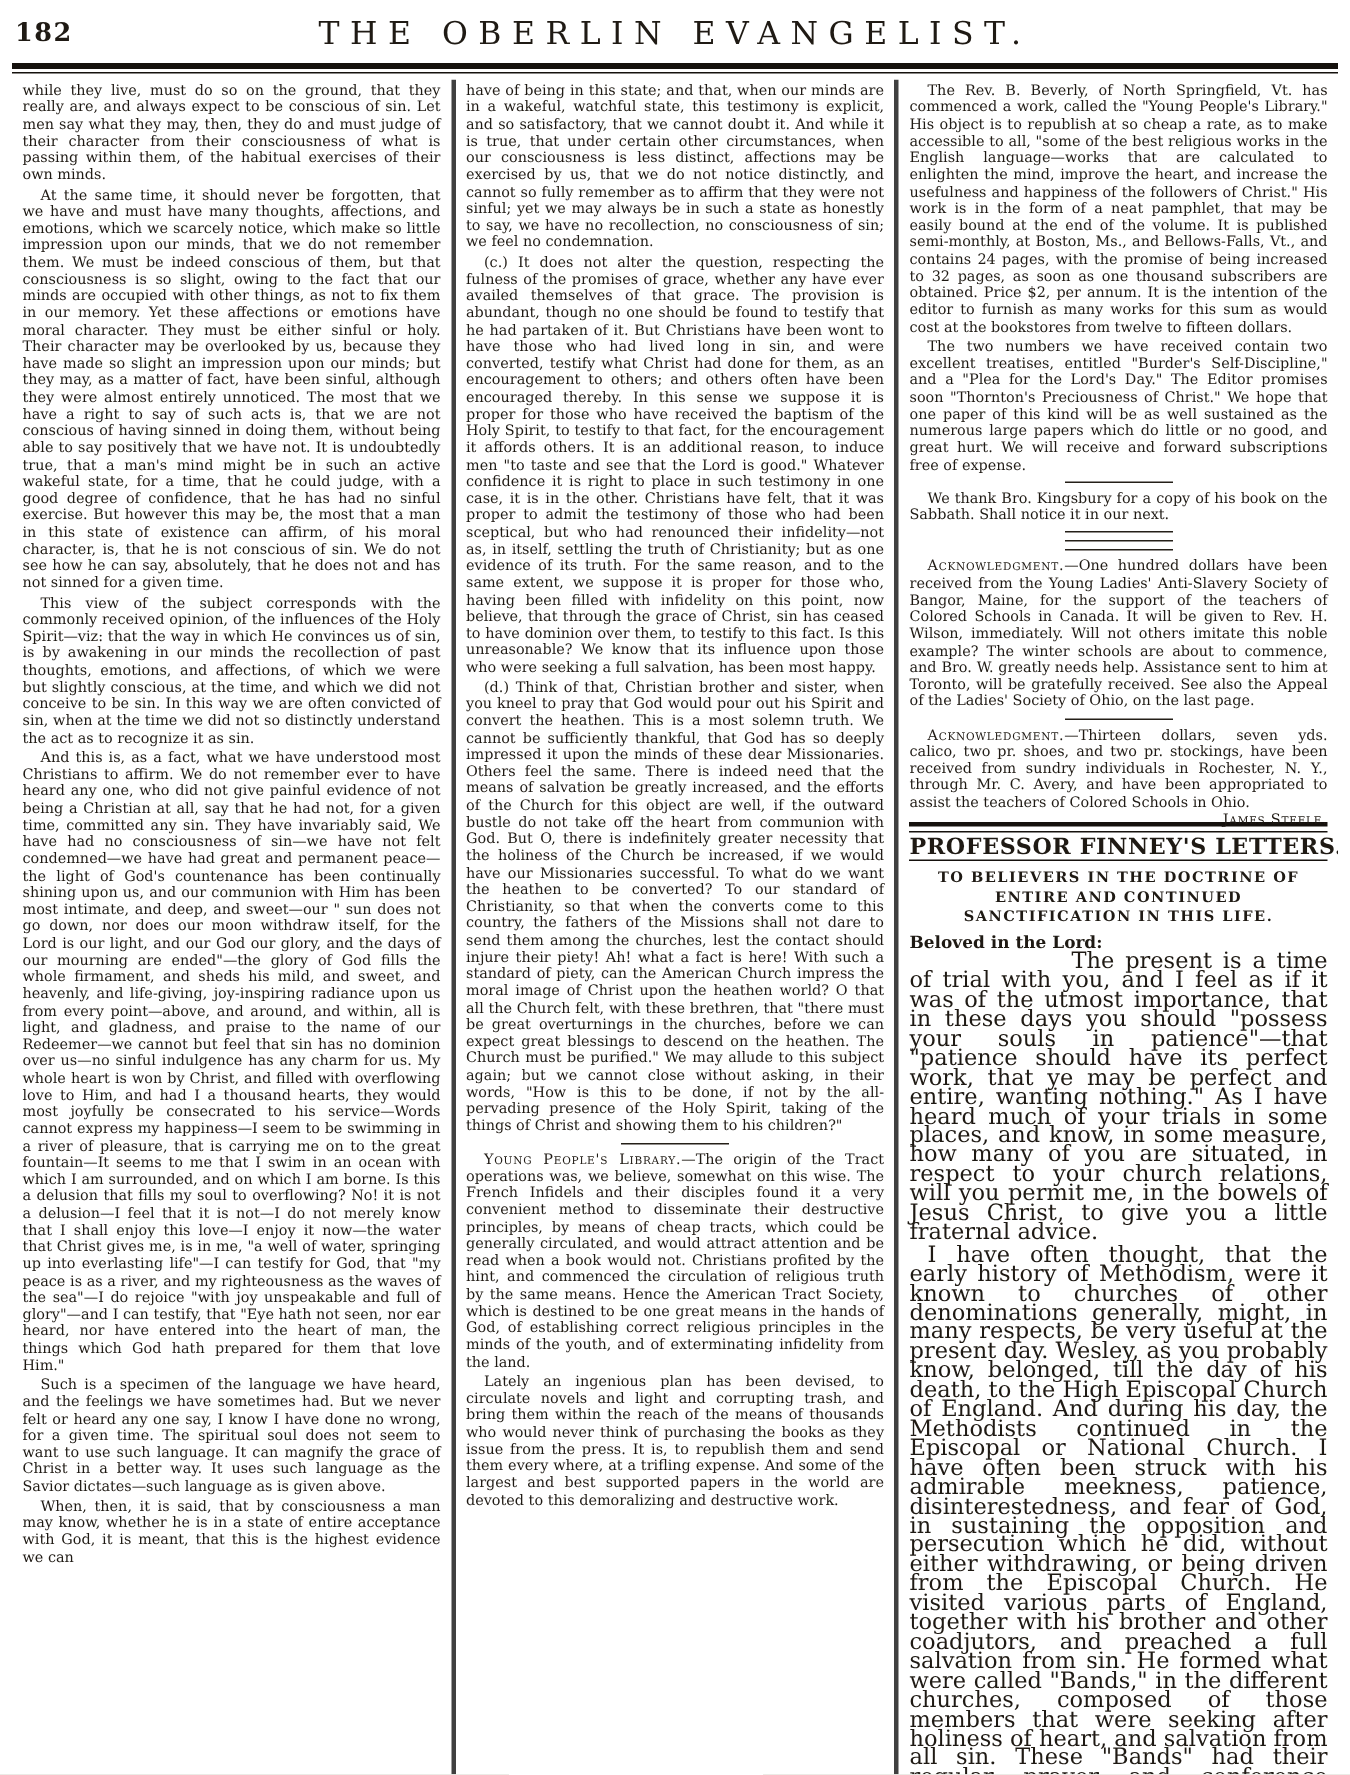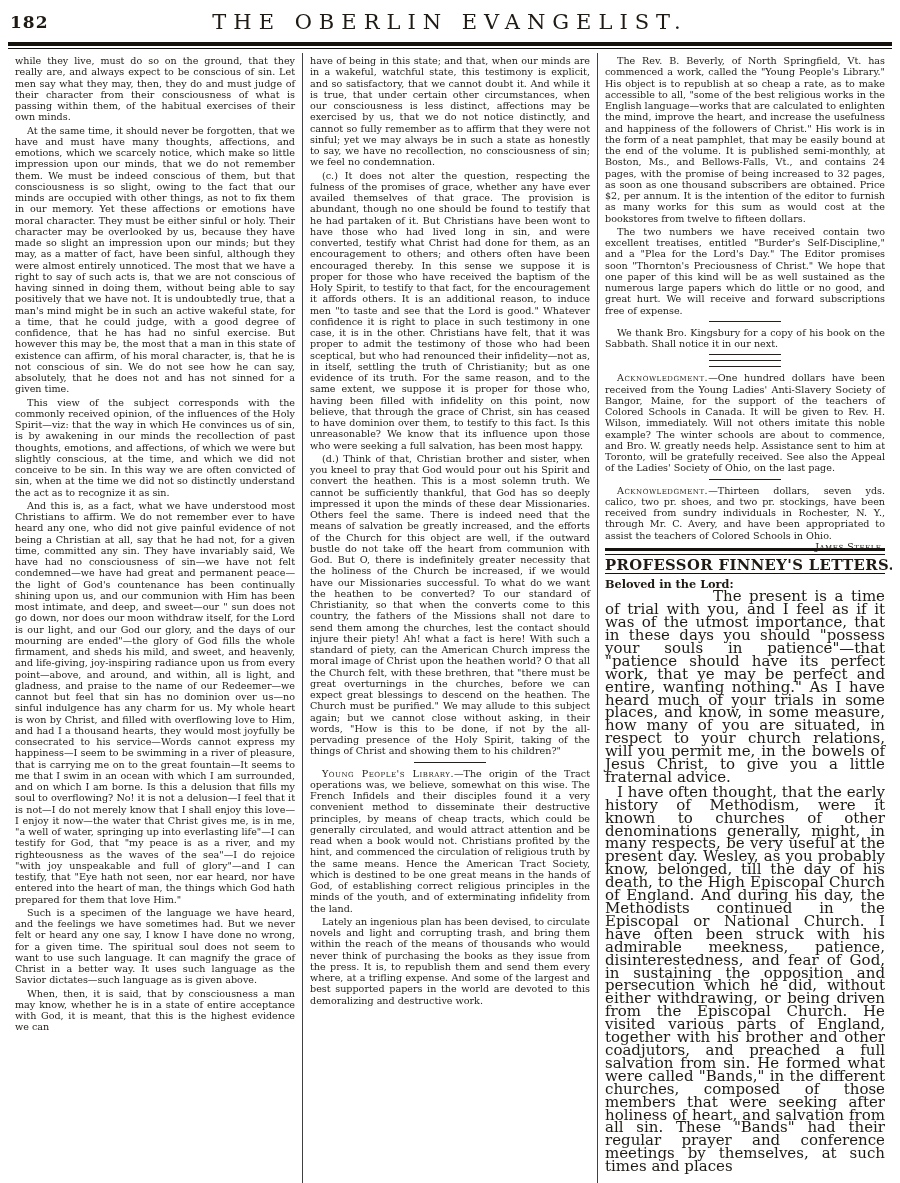--- a/index.html
+++ b/index.html
@@ -6,21 +6,21 @@
   .page{width:900px;height:1183px;box-sizing:border-box;background:#ffffff;
         color:#1f1a14;font-family:"DejaVu Serif",serif;padding:4px 8px 0;
         margin:0 auto;overflow:hidden;position:relative;}
   .header{position:relative;height:36px;}
   .page-number{position:absolute;left:2px;top:8px;font-size:17px;font-weight:bold;letter-spacing:1px;}
   .masthead{text-align:center;font-size:21px;font-weight:normal;letter-spacing:7px;padding-top:6px;white-space:nowrap;}
   .rule-a{border-top:4px solid #15110d;margin-top:2px;}
   .rule-b{border-top:1.5px solid #15110d;margin-top:2px;}
   .cols{display:flex;height:1130px;overflow:hidden;margin-top:4px;}
   .col{flex:1 1 0;padding:2px 7px 0;overflow:hidden;font-size:9.6px;line-height:11.25px;}
-  .col + .col{border-left:1px solid #404040;}
+  .col + .col{border-left:3px solid #404040;}
   .para{text-align:justify;text-indent:12px;margin:0 0 2px;}
   .no-indent{text-indent:0;}
   .letter{font-size:15px;line-height:12.9px;}
   .deep-indent{text-indent:108px;}
   .lead{font-variant:small-caps;letter-spacing:0.5px;}
   .sig{float:right;font-variant:small-caps;letter-spacing:0.5px;}
   .divider{width:72px;border-top:1.5px solid #241f18;margin:5px auto 5px;}
   .rule-heavy{border-top:3px solid #15110d;border-bottom:1.5px solid #15110d;height:3px;margin:7px 0 4px;}
   .rule{border-top:1.5px solid #15110d;margin:3px 0 5px;}
   .heading{font-size:14.8px;font-weight:bold;letter-spacing:0.4px;margin:2px 0 2px;white-space:nowrap;}
@@ -62,18 +62,19 @@
         <div class="para"><span class="txt">We thank Bro. Kingsbury for a copy of his book on the Sabbath. Shall notice it in our next.</span></div>
         <div class="divider"></div>
         <div class="divider"></div>
         <div class="divider"></div>
         <div class="para"><span class="lead">Acknowledgment.</span><span class="txt">—One hundred dollars have been received from the Young Ladies' Anti-Slavery Society of Bangor, Maine, for the support of the teachers of Colored Schools in Canada. It will be given to Rev. H. Wilson, immediately. Will not others imitate this noble example? The winter schools are about to commence, and Bro. W. greatly needs help. Assistance sent to him at Toronto, will be gratefully received. See also the Appeal of the Ladies' Society of Ohio, on the last page.</span></div>
         <div class="divider"></div>
         <div class="para"><span class="lead">Acknowledgment.</span><span class="txt">—Thirteen dollars, seven yds. calico, two pr. shoes, and two pr. stockings, have been received from sundry individuals in Rochester, N. Y., through Mr. C. Avery, and have been appropriated to assist the teachers of Colored Schools in Ohio.</span><span class="sig">James Steele.</span></div>
         <div class="rule-heavy"></div>
         <div class="heading"><span class="txt">PROFESSOR FINNEY'S LETTERS.—No. 24.</span></div>
         <div class="rule"></div>
+        <div class="subheading"><span class="txt">TO BELIEVERS IN THE DOCTRINE OF ENTIRE AND CONTINUED SANCTIFICATION IN THIS LIFE.</span></div>
         <div class="salutation"><span class="txt">Beloved in the Lord:</span></div>
         <div class="para letter deep-indent"><span class="txt">The present is a time of trial with you, and I feel as if it was of the utmost importance, that in these days you should "possess your souls in patience"—that "patience should have its perfect work, that ye may be perfect and entire, wanting nothing." As I have heard much of your trials in some places, and know, in some measure, how many of you are situated, in respect to your church relations, will you permit me, in the bowels of Jesus Christ, to give you a little fraternal advice.</span></div>
         <div class="para letter"><span class="txt">I have often thought, that the early history of Methodism, were it known to churches of other denominations generally, might, in many respects, be very useful at the present day. Wesley, as you probably know, belonged, till the day of his death, to the High Episcopal Church of England. And during his day, the Methodists continued in the Episcopal or National Church. I have often been struck with his admirable meekness, patience, disinterestedness, and fear of God, in sustaining the opposition and persecution which he did, without either withdrawing, or being driven from the Episcopal Church. He visited various parts of England, together with his brother and other coadjutors, and preached a full salvation from sin. He formed what were called "Bands," in the different churches, composed of those members that were seeking after holiness of heart, and salvation from all sin. These "Bands" had their regular prayer and conference meetings by themselves, at such times and places</span></div>
       </div>
   </div>
 </div>
 
 </body></html>

